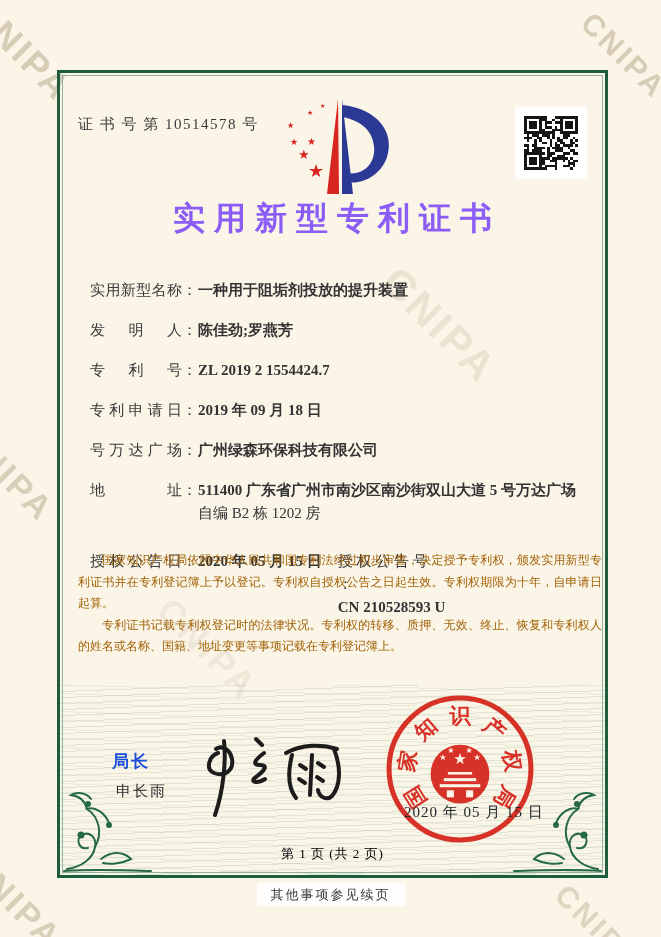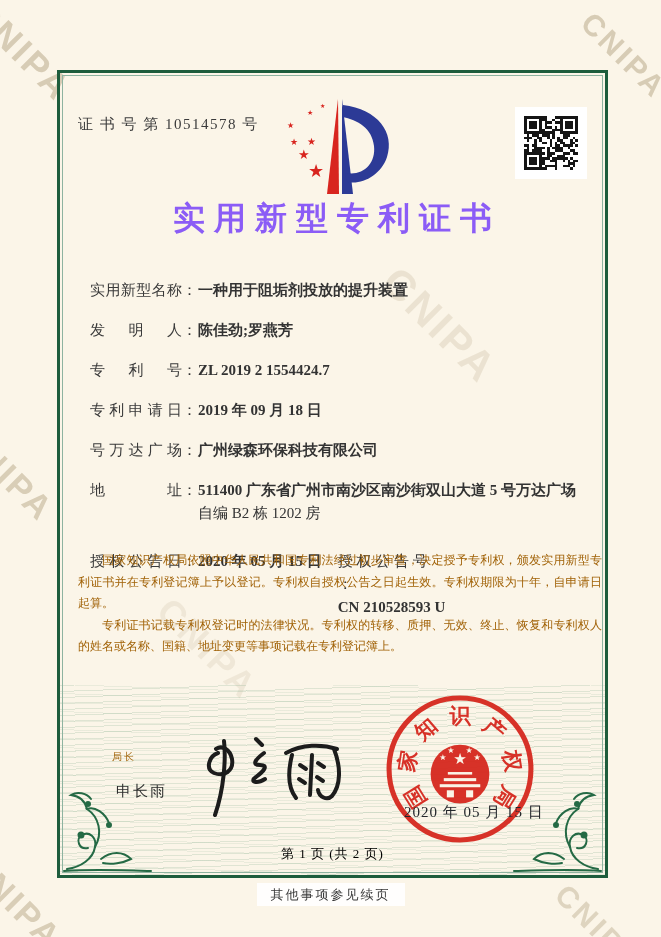--- a/index.html
+++ b/index.html
@@ -65,21 +65,21 @@
   .fvalue { flex:0 1 auto;font-weight:bold; }
   .addr-line2 { padding-left:108px; line-height:23px; margin-top:-15px; margin-bottom:25px; }
   .grant-pair2 { margin-left:16px; display:flex;flex-direction:column; }
   
   .paras {
     position:absolute; left:18px; top:477px; width:524px;
     font-size:12px; line-height:21.5px; text-align:justify; color:#a16207;
   }
   .paras p { text-indent:2em; margin:0; }
   
-  .sig-title { position:absolute; left:52px; top:677px; font-size:10px; letter-spacing:2px; color:#a16207; }
+  .sig-title { position:absolute; left:52px; top:677px; font-size:17px; letter-spacing:2px; color:#1d4ed8;font-weight:bold; }
   .sig-name  { position:absolute; left:56px; top:709px; font-size:15px; letter-spacing:2px; color:#2c2c2c; }
   .sig-svg { position:absolute; left:130px; top:658px; }
   .seal-svg { position:absolute; left:324px; top:620px; opacity:0.95; }
   .seal-date {
     position:absolute; left:344px; top:730px; font-size:15px;
     letter-spacing:1px; color:#23262b; z-index:3;
   }
   .page-number { position:absolute; left:0; bottom:12px; width:100%; text-align:center; font-size:13px; color:#000000; letter-spacing:1px; }
   .ornament { position:absolute; bottom:1px; }
   .ornament.left { left:1px; }

